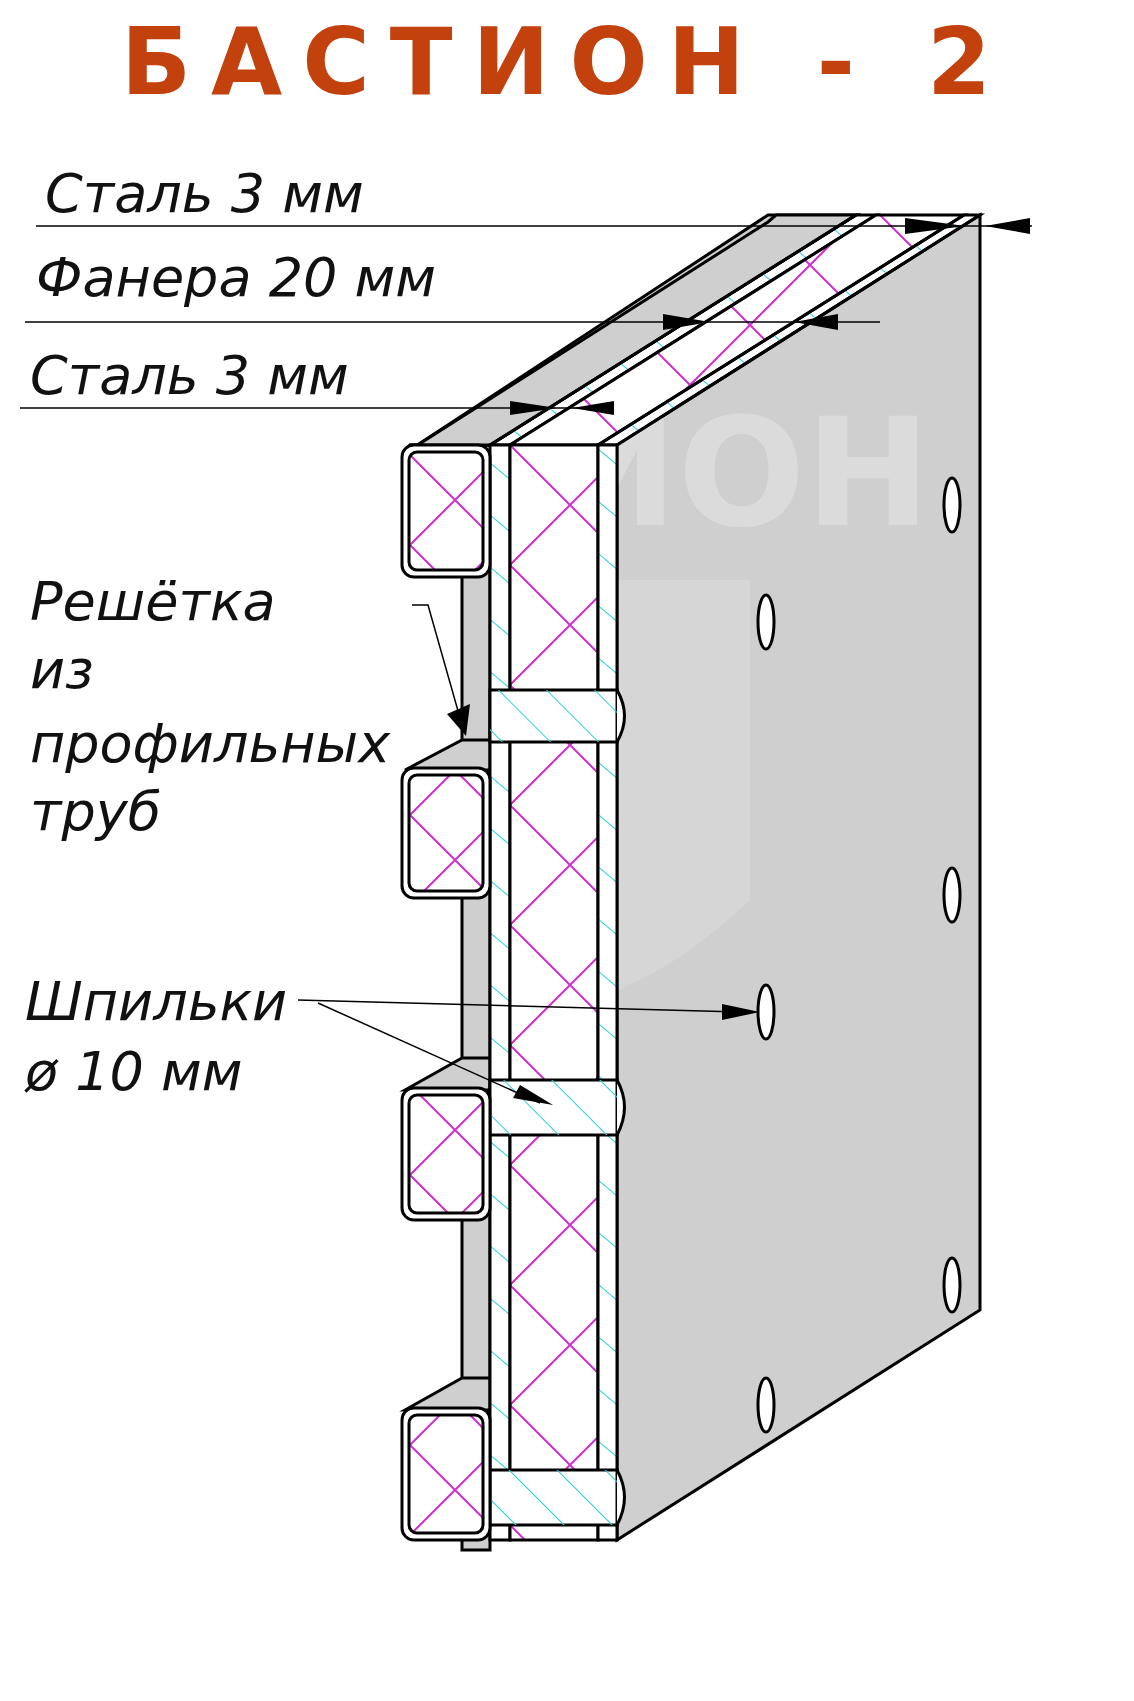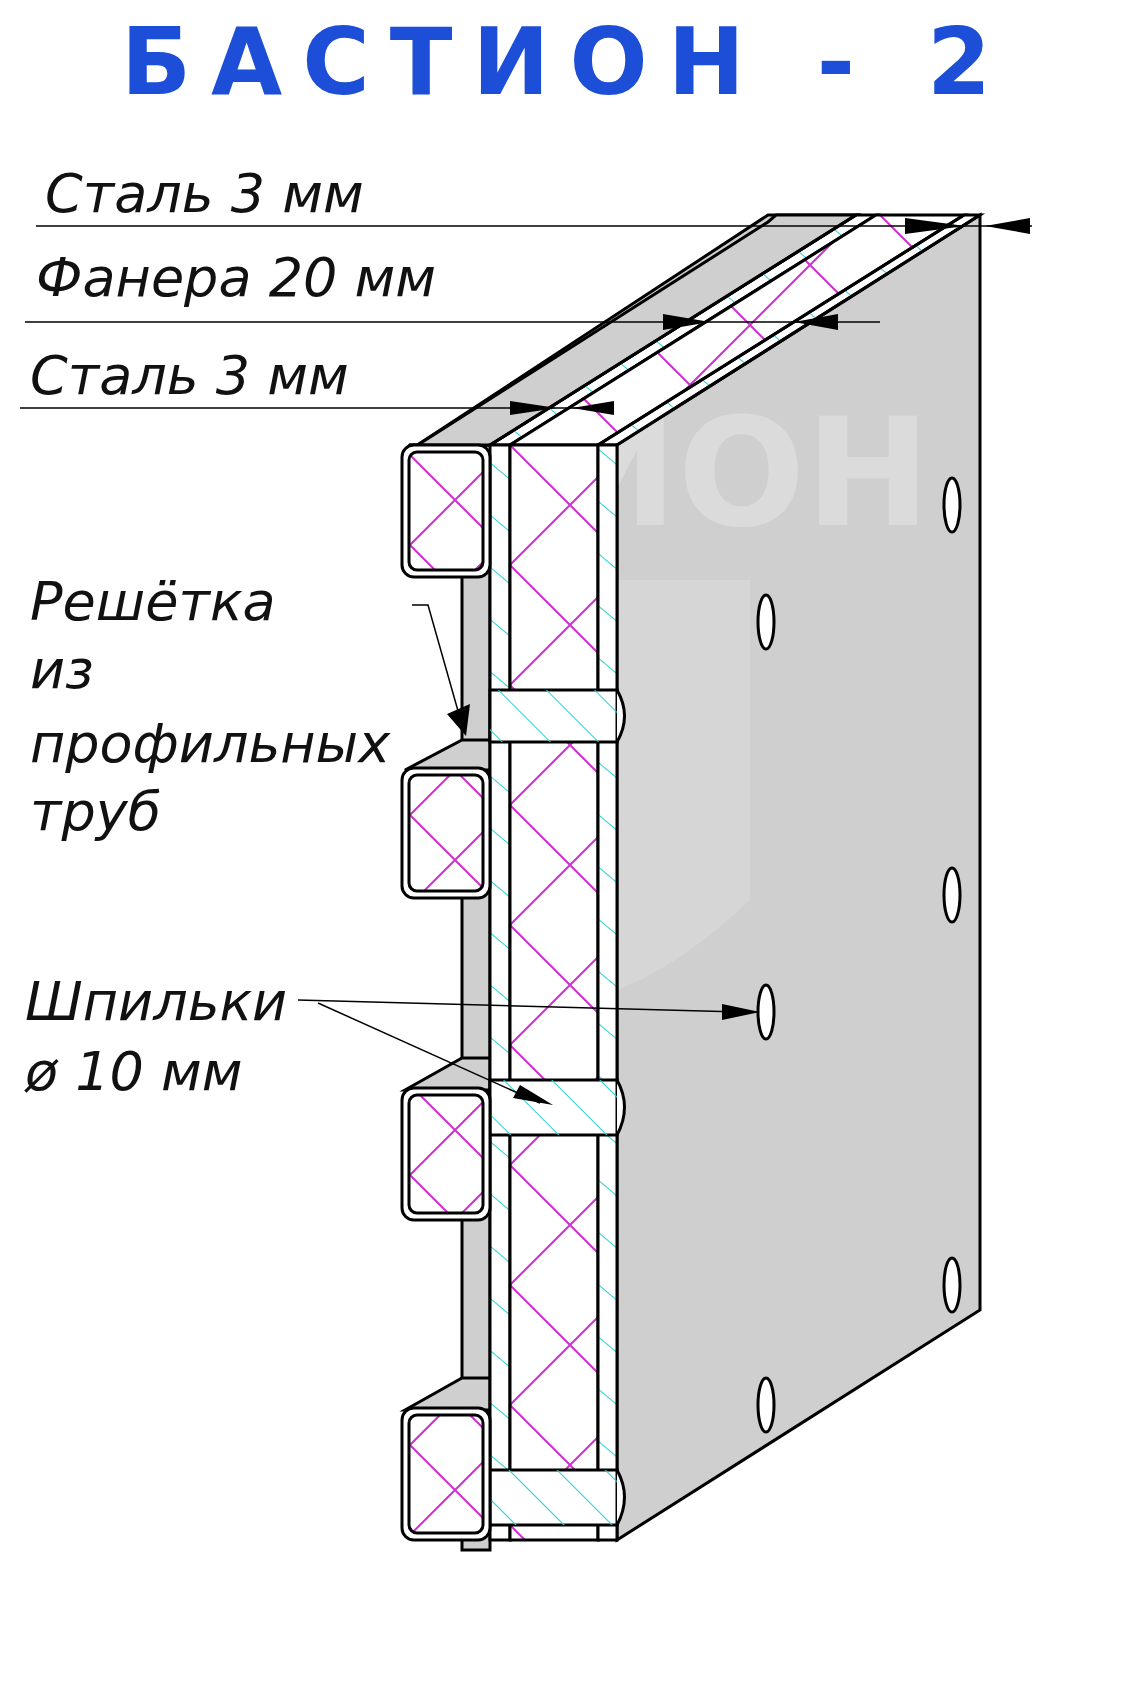--- a/index.html
+++ b/index.html
@@ -1,20 +1,20 @@
 <!DOCTYPE html>
 <html><head>
 <meta charset="utf-8">
 <style>
   html, body { margin: 0; padding: 0; background: #ffffff; }
   body { width: 1134px; height: 1701px; position: relative; overflow: hidden; font-family: "DejaVu Sans", sans-serif; }
   #title {
     position: absolute; left: 0; top: 8px; width: 1132px; text-align: center;
     font-family: "DejaVu Sans", sans-serif; font-weight: bold; font-size: 92px;
-    letter-spacing: 20px; color: #1d4ed8; line-height: 110px;
+    letter-spacing: 20px; color: #c2410c; line-height: 110px;
   }
   svg#diagram { position: absolute; left: 0; top: 0; }
   .lbl { font-family: "DejaVu Sans", sans-serif; font-style: italic; font-weight: 200; fill: #111; }
   .watermark { font-family: "DejaVu Sans", sans-serif; font-weight: bold; fill: #ffffff; opacity: 0.25; }
 </style>
 </head>
 <body>
 
 <div id="title">БАСТИОН - 2</div>
 

